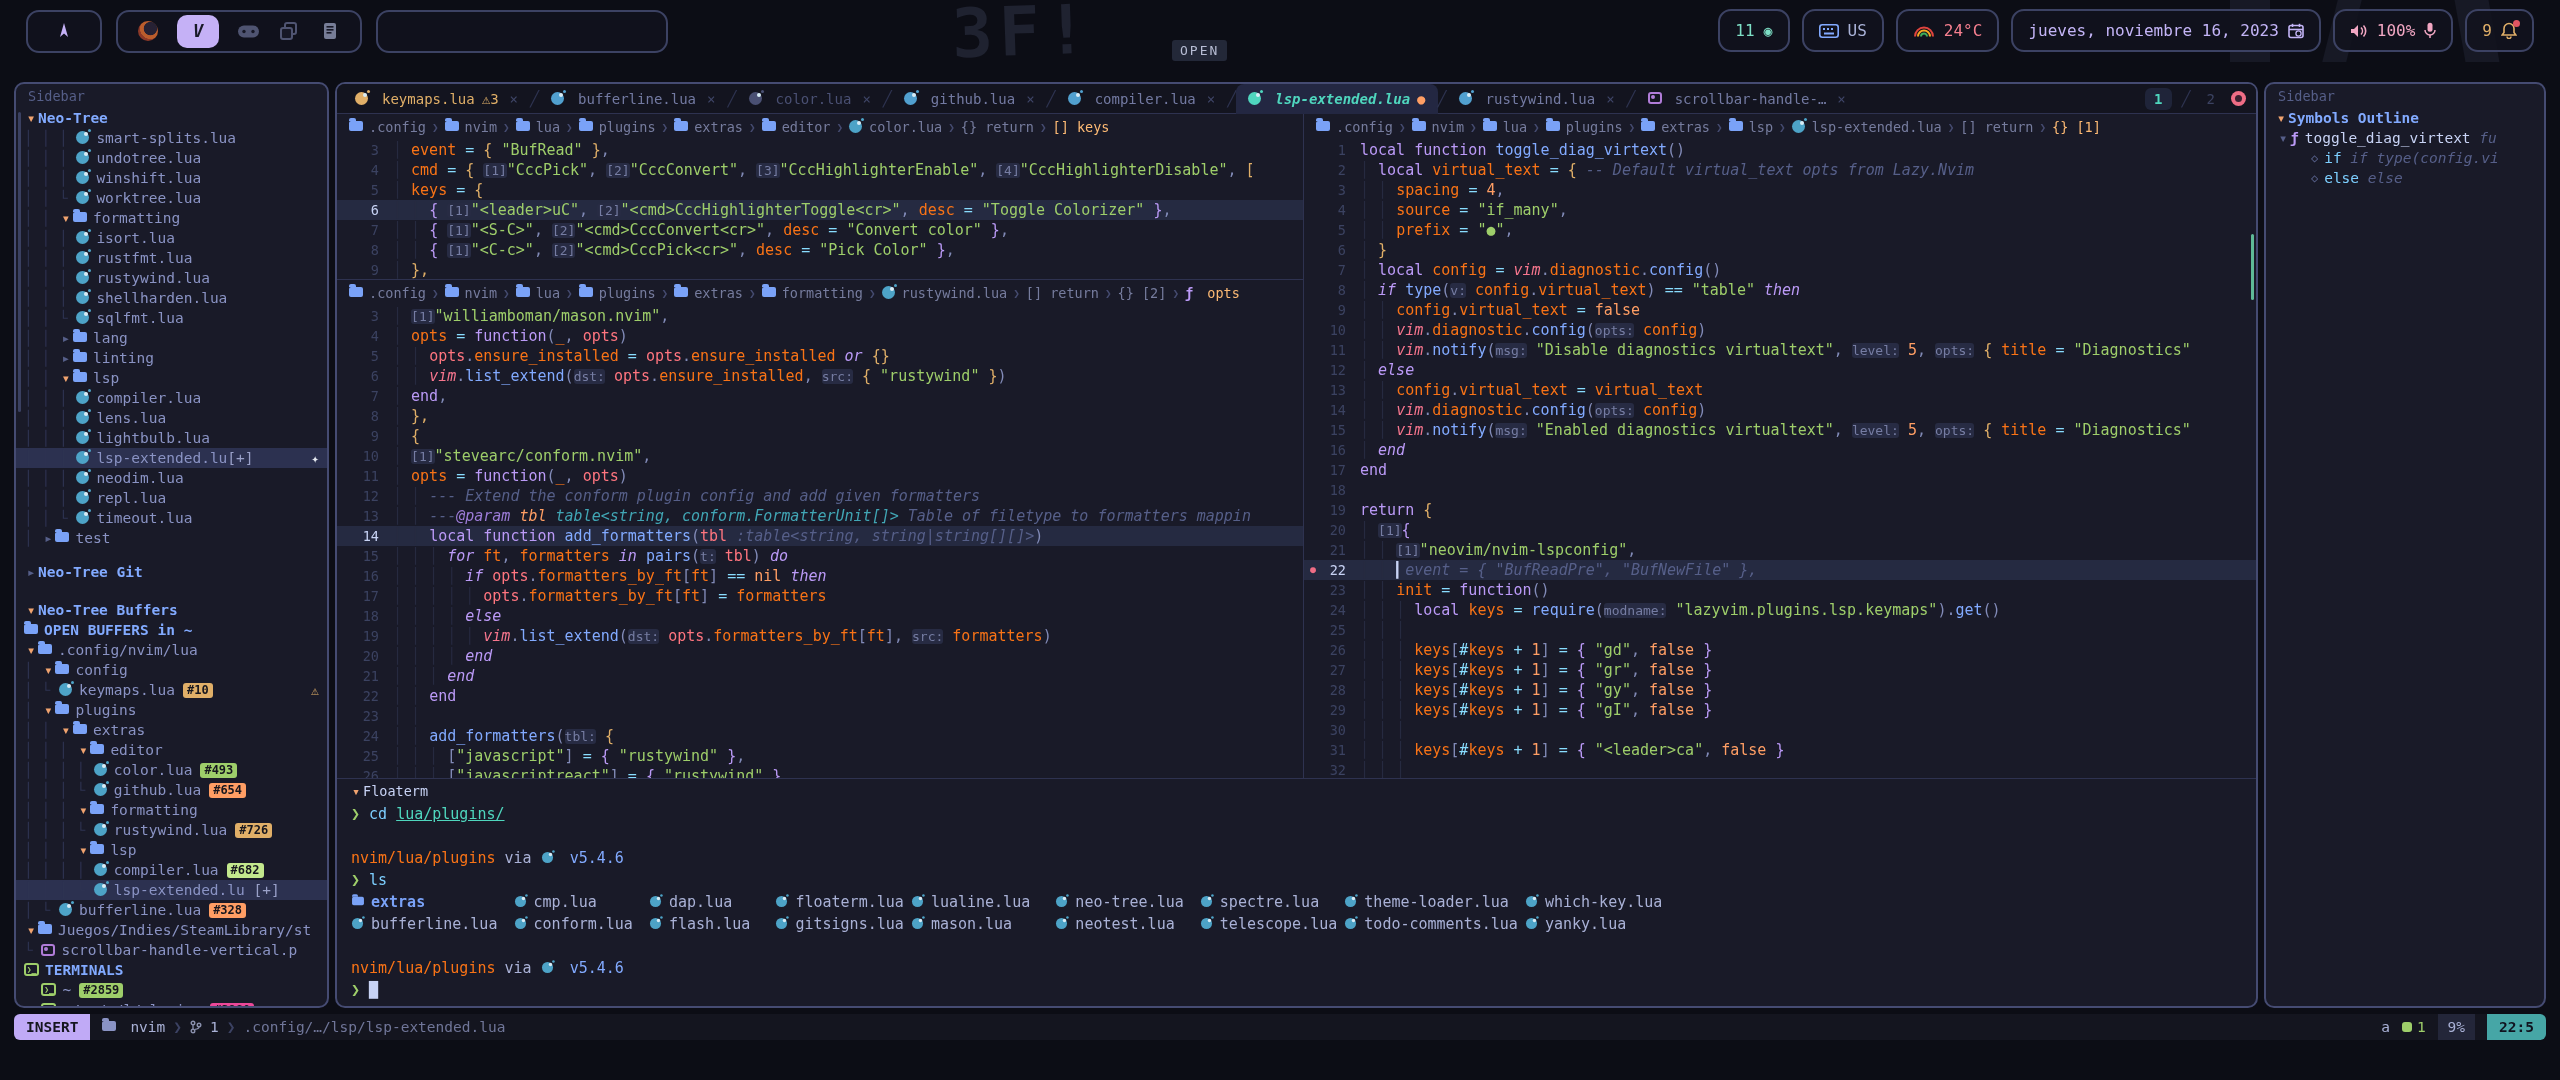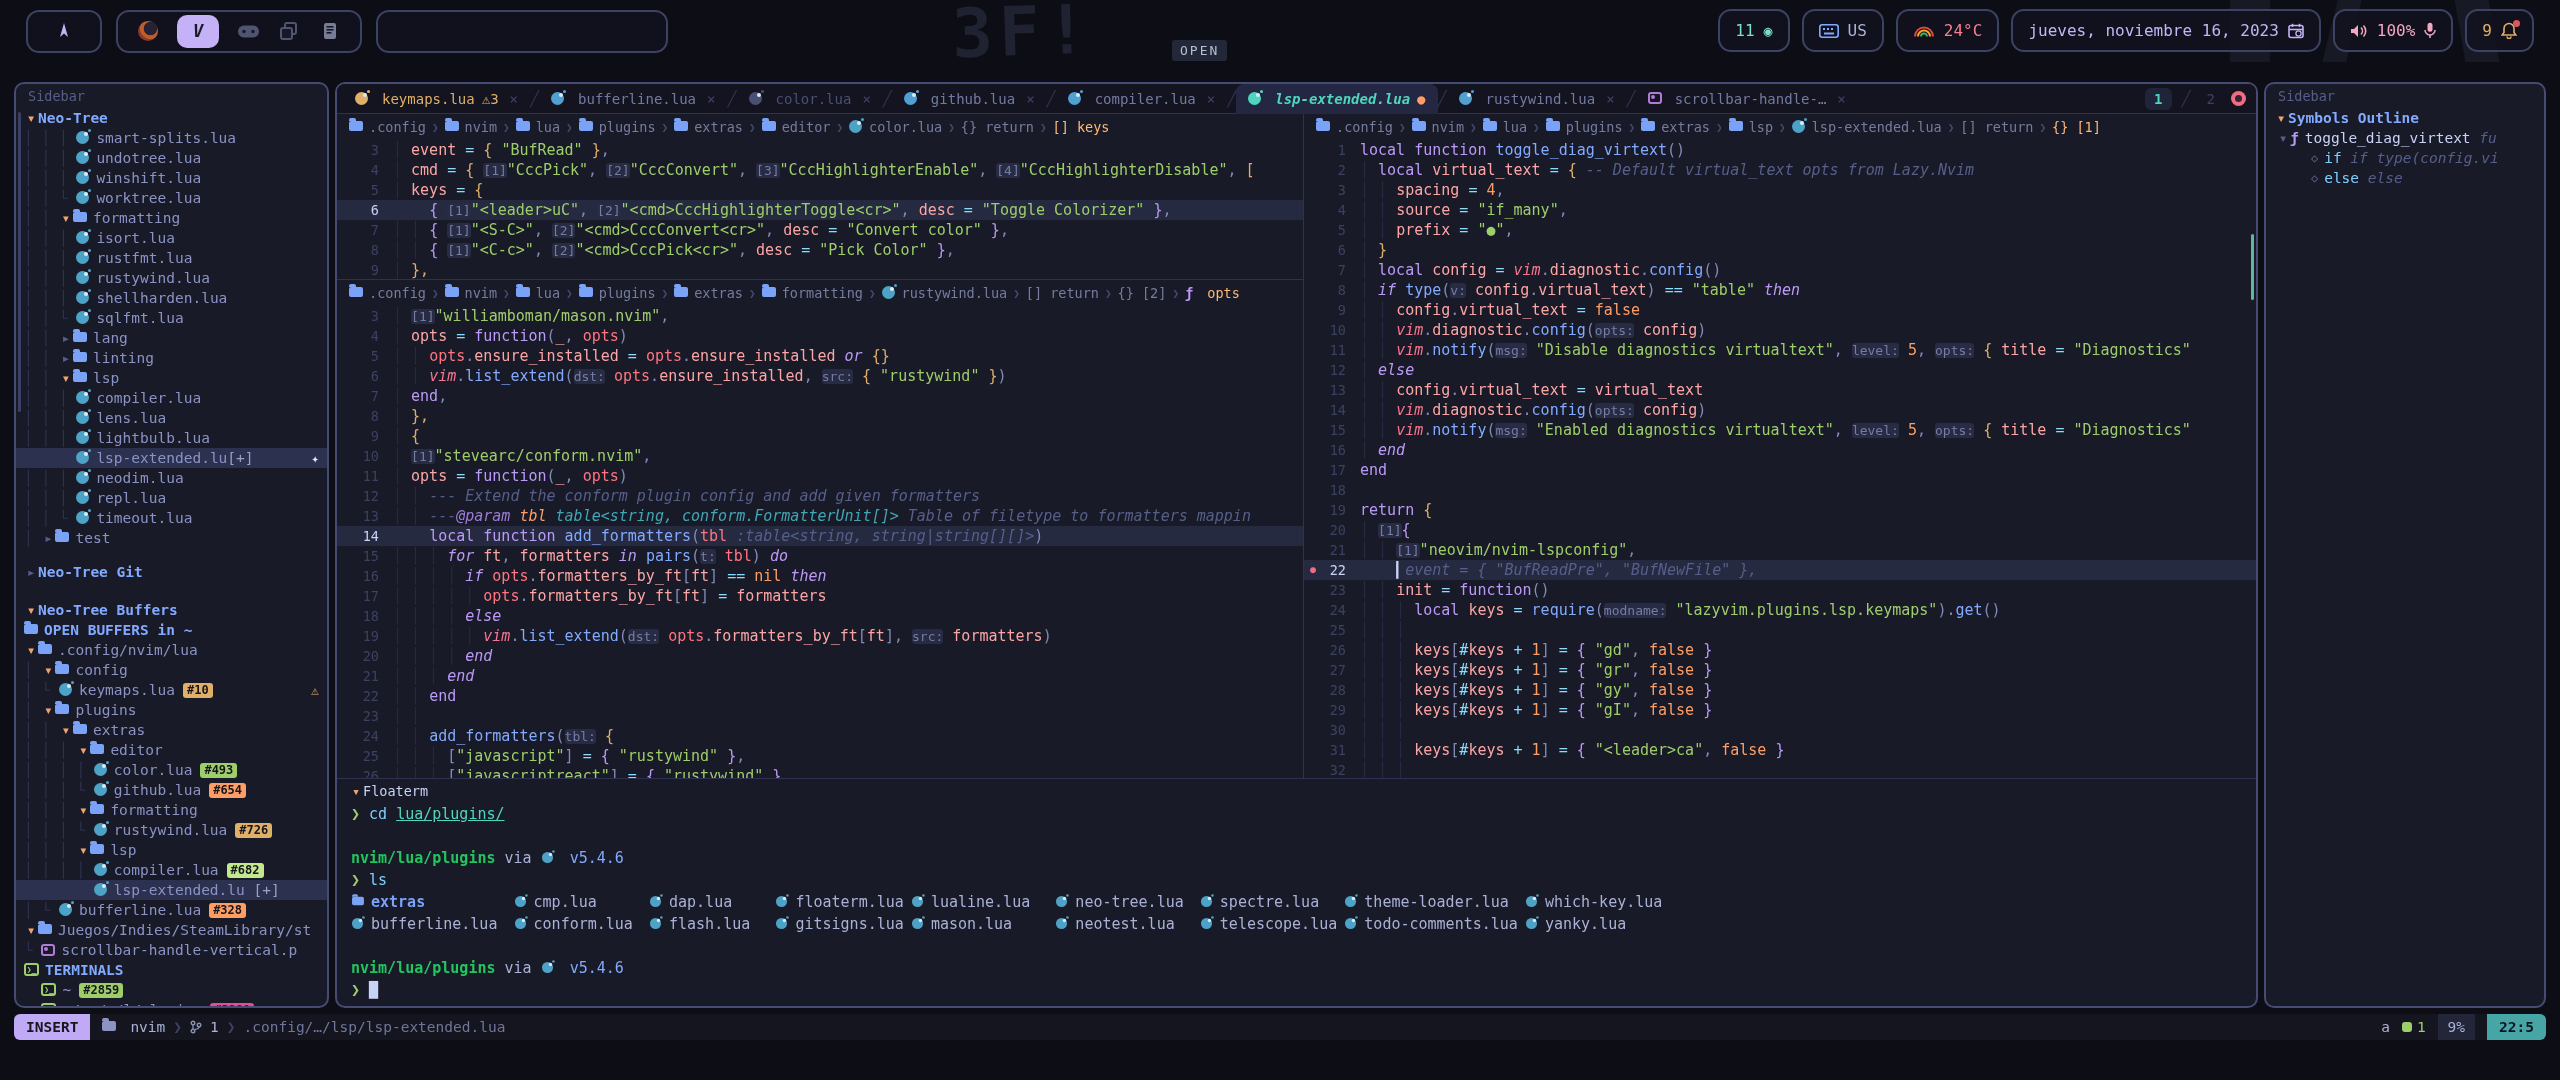--- a/index.html
+++ b/index.html
@@ -90,28 +90,28 @@
   .crumb.last{color:#fdba74}
   .pbody{flex:1;overflow:hidden}
   .cl{height:20px;line-height:20px;display:flex;white-space:pre;font-size:15px}
   .cl.cur{background:var(--cur)}
   .gut{width:56px;flex:0 0 auto;text-align:right;padding-right:14px;color:var(--gut);font-size:13.5px;position:relative}
   .cl.cur .gut{color:#c8d3f5}
   .sign{position:absolute;left:6px;top:0;color:#ee6d85;font-size:10px}
   .ct{flex:1;overflow:hidden}
   .tk-k{color:var(--purple)} .tk-ki{color:var(--purple);font-style:italic}
   .tk-f{color:var(--blue)} .tk-s{color:var(--green)} .tk-n{color:var(--orange)}
-  .tk-o{color:#89ddff} .tk-v{color:#fca5a5} .tk-p{color:#ff757f}
+  .tk-o{color:#89ddff} .tk-v{color:#f97316} .tk-p{color:#ff757f}
   .tk-b{color:#f7768e;font-style:italic} .tk-c{color:#565f89;font-style:italic}
   .tk-h{color:#767da3;background:#272b43;border-radius:3px;font-size:13px}
   .tk-g{color:#262a40} .tk-d{color:#828bb8} .tk-a{color:var(--amber)}
   .tk-cp{color:#9d7cd8;font-style:italic} .tk-co{color:#ff9e64;font-style:italic} .tk-ct{color:#41a6b5;font-style:italic}
   .tk-cu{color:#c8d3f5}
   .tk-pr{color:var(--green)} .tk-cmd{color:#7dcfff} .tk-u{color:var(--teal);text-decoration:underline}
-  .tk-cyb{color:#22c55e;font-weight:bold} .tk-blu{color:var(--blue)} .tk-fg{color:var(--fg)}
+  .tk-cyb{color:#f97316;font-weight:normal} .tk-blu{color:var(--blue)} .tk-fg{color:var(--fg)}
   .tk-blk{color:#c8d3f5}
   .pc-scroll{position:absolute;right:2px;top:120px;width:3px;height:66px;background:#5fba97;border-radius:2px}
   
   .floaterm{height:228px;border-top:1px solid #2e3250;display:flex;flex-direction:column;flex:0 0 auto}
   .fl{height:22px;line-height:22px;white-space:pre;padding-left:14px;font-size:15px;display:flex;align-items:center}
   .lscell{display:inline-flex;align-items:center}
   .lsname{color:#a9b1d6}.lsdir{color:var(--fblue);font-weight:bold}
   .ic.small{transform:scale(.85)}
   
   .statusline{height:26px;margin-top:6px;background:#14151f;border-radius:6px;display:flex;align-items:center;font-size:14.5px;padding:0 0 0 0}

